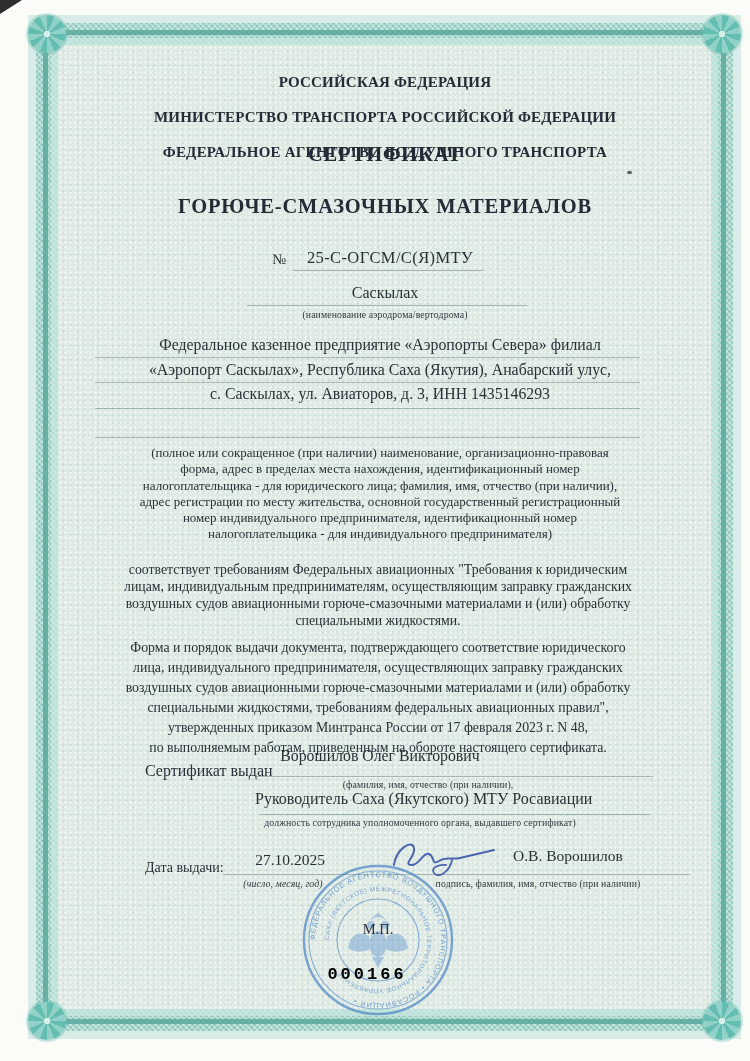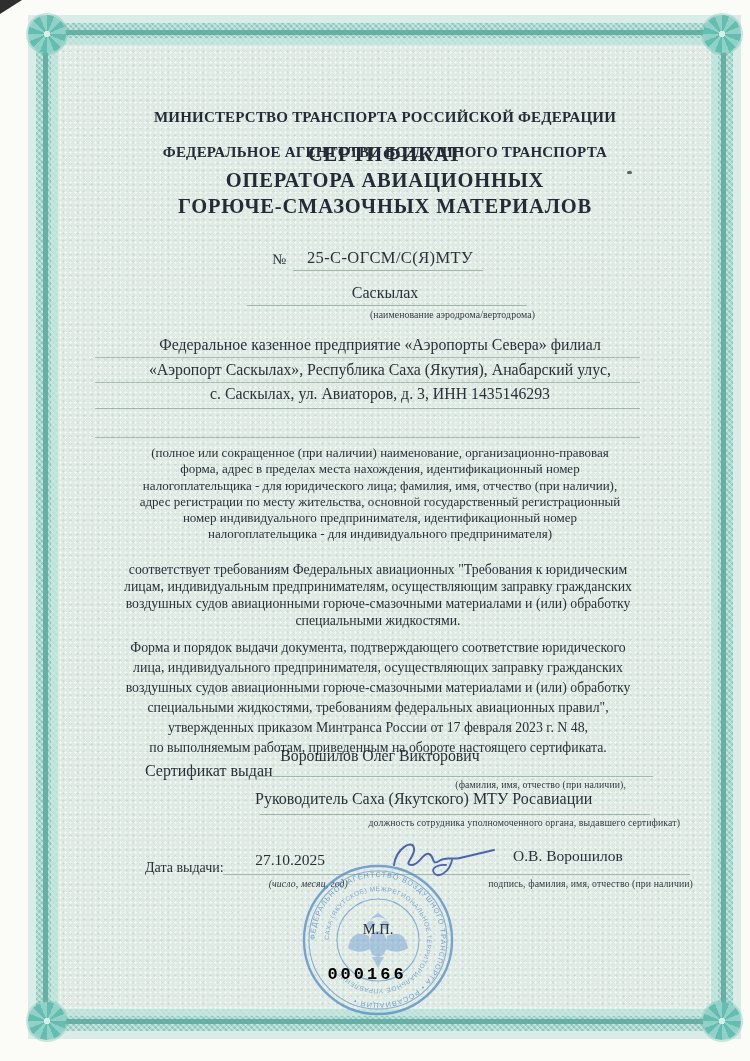--- a/index.html
+++ b/index.html
@@ -49,21 +49,21 @@
   }
   
   .center{text-align:center;}
   .pre{white-space:pre-line;}
   .hdr{left:35px;top:74px;width:700px;font-weight:bold;font-size:15px;line-height:17.5px;letter-spacing:.2px;color:#242b36;}
   .ttl{left:35px;top:141px;width:700px;font-weight:bold;font-size:20.5px;line-height:26px;letter-spacing:.8px;color:#242b36;}
   .num-label{left:272px;top:251px;font-size:14.5px;}
   .num-value{left:260px;top:248px;width:260px;font-size:16.5px;letter-spacing:.4px;}
   .rule{border-bottom:1px solid rgba(110,140,128,.55);height:0;}
   .aer-value{left:235px;top:284px;width:300px;font-size:16px;}
-  .small-cap{font-size:9.8px;color:#333a42;letter-spacing:.1px;text-align:right;}
+  .small-cap{font-size:9.8px;color:#333a42;letter-spacing:.1px;}
   .aer-cap{left:235px;top:309px;width:300px;}
   .holder{left:75px;top:333px;width:610px;font-size:15.8px;line-height:24.6px;}
   .legal{left:75px;top:445px;width:610px;font-size:13px;line-height:16.3px;}
   .compliance{left:68px;top:561px;width:620px;font-size:13.8px;line-height:17px;}
   .formorder{left:68px;top:638px;width:620px;font-size:13.8px;line-height:20px;}
   .iss-name{left:75px;top:747px;width:610px;font-size:15.8px;}
   .iss-label{left:145px;top:762px;font-size:16px;}
   .iss-name-cap{left:230px;top:779px;width:396px;}
   .iss-pos{left:255px;top:790px;width:404px;font-size:16px;}
   .iss-pos-cap{left:160px;top:817px;width:520px;}
@@ -83,26 +83,26 @@
 
 <div class="abs band-outer"></div>
 <div class="abs band-inner"></div>
 <div class="abs rosette" style="left:28px;top:15px;"></div>
 <div class="abs rosette" style="left:703px;top:15px;"></div>
 <div class="abs rosette" style="left:28px;top:1002px;"></div>
 <div class="abs rosette" style="left:703px;top:1002px;"></div>
 <div class="abs corner-artifact"></div>
 <div class="abs speck"></div>
 
-<div class="abs hdr center pre"><br>
+<div class="abs hdr center pre"><span>РОССИЙСКАЯ ФЕДЕРАЦИЯ</span><br>
 <span>МИНИСТЕРСТВО ТРАНСПОРТА РОССИЙСКОЙ ФЕДЕРАЦИИ</span><br>
 <span>ФЕДЕРАЛЬНОЕ АГЕНТСТВО ВОЗДУШНОГО ТРАНСПОРТА</span></div>
 
 <div class="abs ttl center"><span>СЕРТИФИКАТ</span><br>
-<span>ОПЕРАТОРА АВИАЦИОННЫХ</span><br>
+<br>
 <span>ГОРЮЧЕ-СМАЗОЧНЫХ МАТЕРИАЛОВ</span></div>
 
 <div class="abs num-label">№</div>
 <div class="abs num-value center">25-С-ОГСМ/С(Я)МТУ</div>
 <div class="abs rule" style="left:293px;top:270px;width:190px;"></div>
 
 <div class="abs aer-value center">Саскылах</div>
 <div class="abs rule" style="left:247px;top:305px;width:280px;"></div>
 <div class="abs small-cap aer-cap center">(наименование аэродрома/вертодрома)</div>
 

